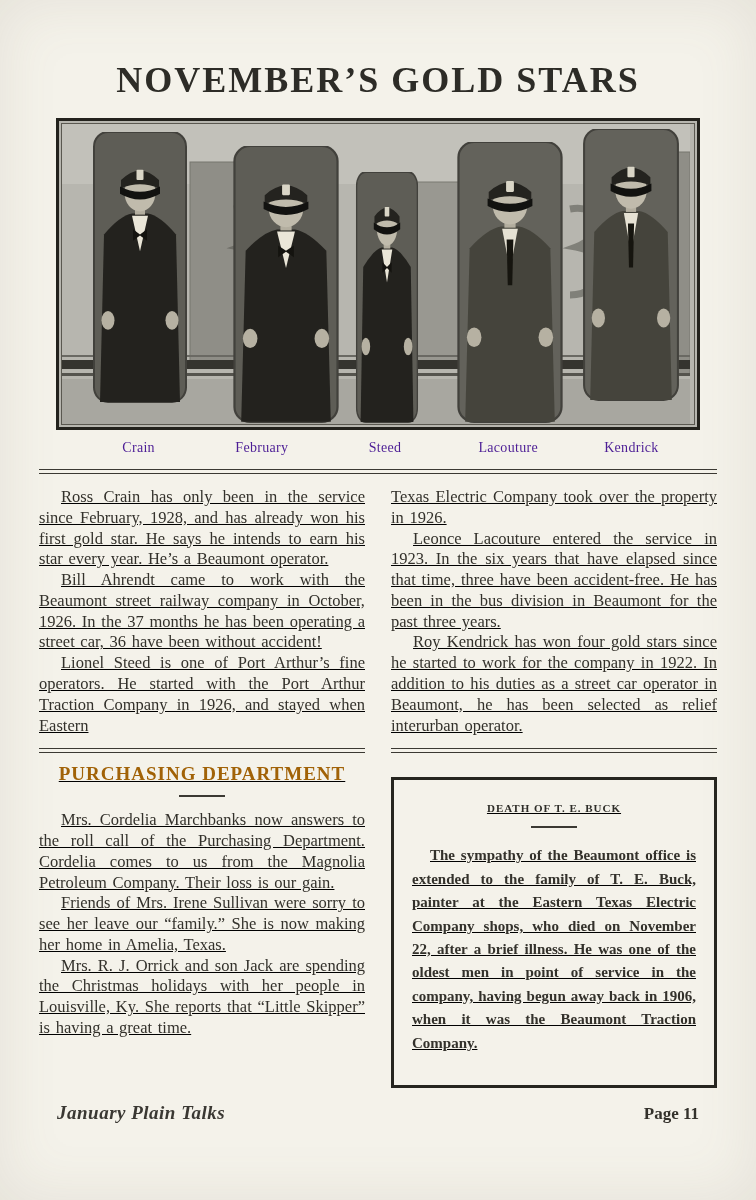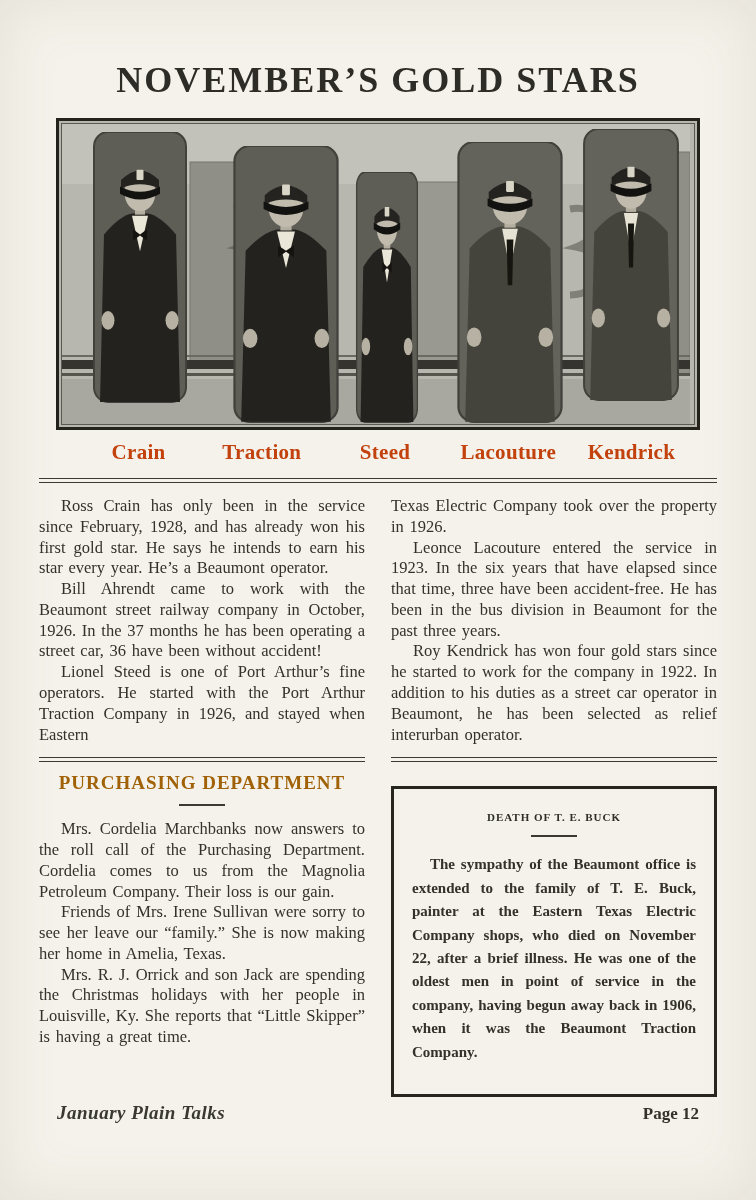--- a/index.html
+++ b/index.html
@@ -17,30 +17,30 @@
   .photo-frame {
     width:634px; margin:20px auto 0; border:3px solid #23221d;
     background:#b7b6af; padding:2px;
   }
   .photo-inner { border:1px solid #5a5850; height:300px; overflow:hidden; }
   .photo-inner svg { display:block; }
   .names-row {
     width:616px; margin:10px auto 0; display:flex; padding-left:14px;
   }
   .names-row span {
-    flex:1; text-align:center; font-weight:bold; font-size:21px; color:#c2410c;
+    flex:1; text-align:center; font-weight:normal; font-size:14px; color:#4c1d95;
     letter-spacing:.3px;
   }
   .double-rule {
     height:3px; border-top:1.5px solid #3b3933; border-bottom:1.5px solid #3b3933;
   }
   .full-rule { width:678px; margin:13px auto 0; }
   .cols {
     width:678px; margin:0 auto; display:grid;
-    grid-template-columns:1fr 1fr; column-gap:26px;
+    grid-template-columns:1fr 1fr; column-gap:26px;text-decoration:underline;
   }
   .gold-cols { margin-top:13px; }
   .cols p.body {
     margin:0; font-size:16.5px; line-height:1.26; text-align:justify;
     text-indent:22px; color:#33312b; word-spacing:1.5px;
   }
   .cols p.noindent { text-indent:0; }
   .lower-cols { margin-top:12px; }
   .col .double-rule { margin-bottom:8px; }
   .section-heading {
@@ -124,21 +124,21 @@
         <use href="#op" x="168" y="22" width="112" height="278"></use>
         <use href="#op" x="292" y="48" width="66" height="252"></use>
         <use href="#op2" x="392" y="18" width="112" height="282"></use>
         <use href="#op2" x="518" y="5" width="102" height="273"></use>
       </svg>
     </div>
   </figure>
 
   <div class="names-row">
     <span>Crain</span>
-    <span>Traction</span>
+    <span>February</span>
     <span>Steed</span>
     <span>Lacouture</span>
     <span>Kendrick</span>
   </div>
 
   <div class="double-rule full-rule"></div>
 
   <section class="cols gold-cols">
     <div class="col">
       <p class="body">Ross Crain has only been in the service since February, 1928, and has already won his first gold star.  He says he intends to earn his star every year.  He’s a Beaumont operator.</p>
@@ -166,16 +166,16 @@
       <div class="notice-box">
         <h3 class="notice-heading">DEATH OF T. E. BUCK</h3>
         <div class="dash"></div>
         <p>The sympathy of the Beaumont office is extended to the family of T. E. Buck, painter at the Eastern Texas Electric Company shops, who died on November 22, after a brief illness.  He was one of the oldest men in point of service in the company, having begun away back in 1906, when it was the Beaumont Traction Company.</p>
       </div>
     </div>
   </section>
 
   <footer class="page-footer">
     <span class="journal-name">January Plain Talks</span>
-    <span class="page-number">Page 12</span>
+    <span class="page-number">Page 11</span>
   </footer>
 
 </div>
 
 </body></html>

